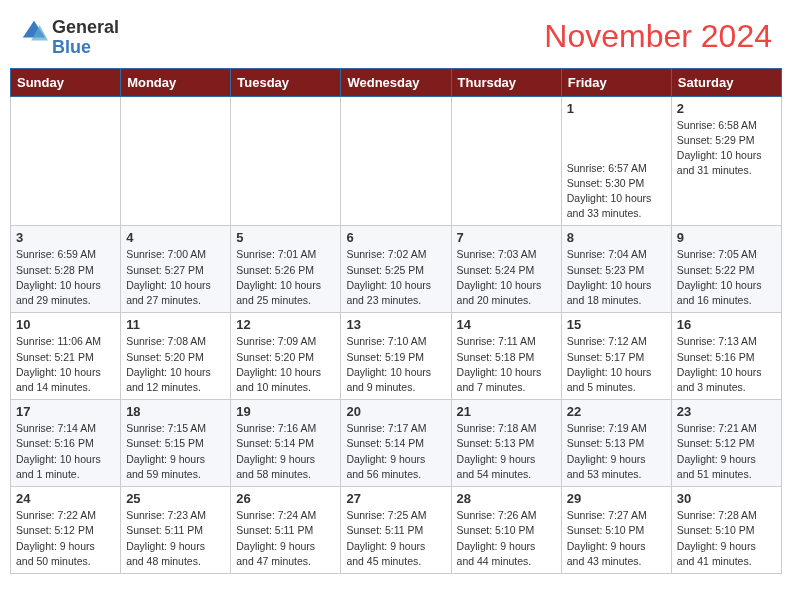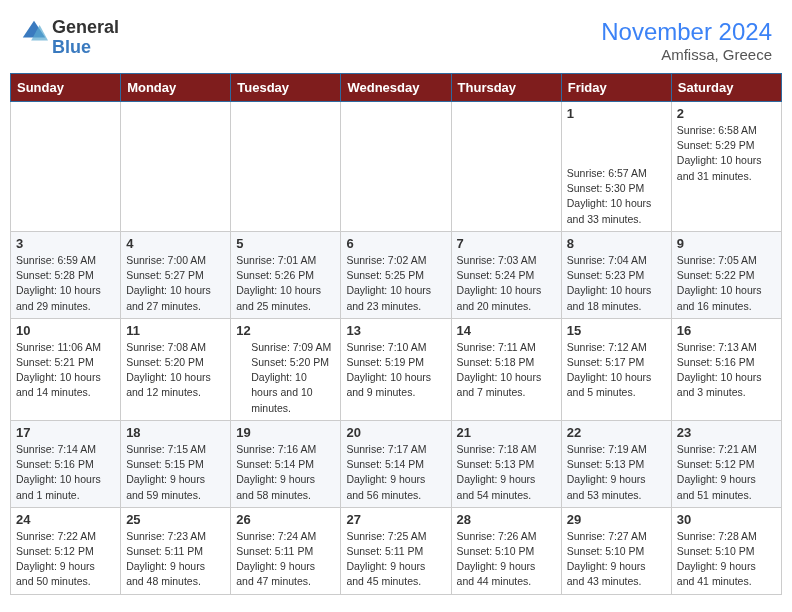--- a/index.html
+++ b/index.html
@@ -29,22 +29,22 @@
     .logo-text .general { color: #333; }
     .logo-text .blue { color: #3a7abf; }
     .logo-icon {
       width: 28px;
       height: 28px;
     }
     .title-block {
       text-align: right;
     }
     .month-title {
-      font-size: 24px;
-      color: #3b82f6;
+      font-size: 32px;
+      color: #ef4444;
       font-weight: normal;
     }
     .location {
       font-size: 15px;
       color: #555;
     }
     .calendar {
       width: 100%;
       border-collapse: collapse;
       margin-top: 6px;
@@ -94,21 +94,20 @@
       <polygon points="20,4 36,28 4,28" fill="#3a7abf"></polygon>
       <polygon points="28,10 40,32 16,32" fill="#5aaad0" opacity="0.7"></polygon>
     </svg>
     <div class="logo-text">
       <span class="general">General</span><br>
       <span class="blue">Blue</span>
     </div>
   </div>
   <div class="title-block">
     <div class="month-title">November 2024</div>
-    <div class="location">Amfissa, Greece</div>
   </div>
 </div>
 
 <table class="calendar">
   <thead>
     <tr>
     <th>Sunday</th>
         <th>Monday</th>
         <th>Tuesday</th>
         <th>Wednesday</th>
@@ -189,21 +188,21 @@
 Daylight: 10 hours and 14 minutes.</div>
         </td>
         <td>
           <span class="day-number">11</span>
           <div class="day-info" style="white-space: pre-line;">Sunrise: 7:08 AM
 Sunset: 5:20 PM
 Daylight: 10 hours and 12 minutes.</div>
         </td>
         <td>
           <span class="day-number">12</span>
-          <div class="day-info" style="white-space: pre-line; margin-left: 15px;">Sunrise: 7:09 AM
+          <div class="day-info" style="white-space: pre-line;">Sunrise: 7:09 AM
 Sunset: 5:20 PM
 Daylight: 10 hours and 10 minutes.</div>
         </td>
         <td>
           <span class="day-number">13</span>
           <div class="day-info" style="white-space: pre-line;">Sunrise: 7:10 AM
 Sunset: 5:19 PM
 Daylight: 10 hours and 9 minutes.</div>
         </td>
         <td>

